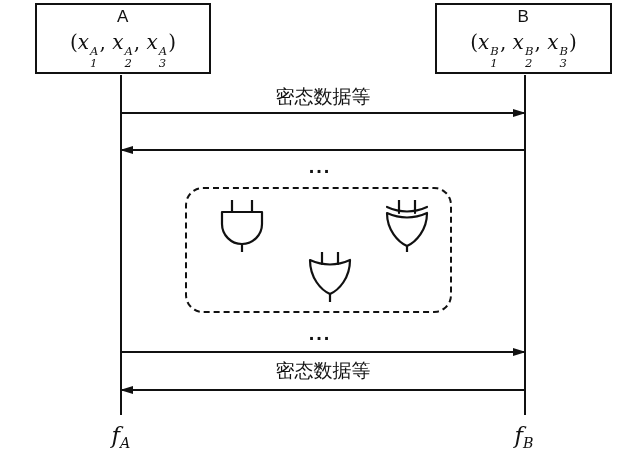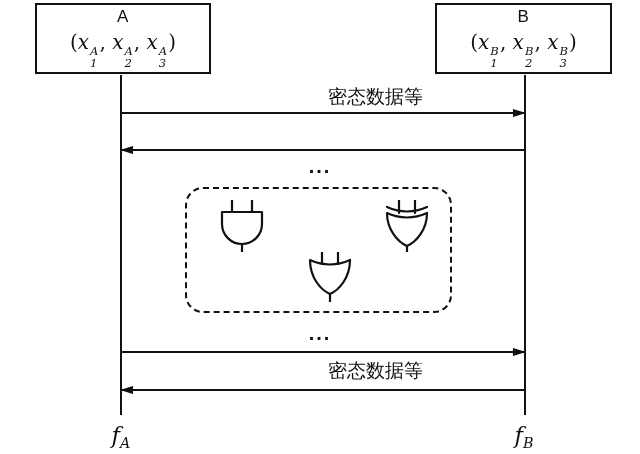--- a/index.html
+++ b/index.html
@@ -33,21 +33,21 @@
   .lifeline{position:absolute;top:75px;width:2px;height:340px;background:#111;}
   .lifeline-a{left:120px;}
   .lifeline-b{left:524px;}
   
   .arrow{position:absolute;left:121px;width:404px;height:2px;background:#111;}
   .head{position:absolute;top:50%;width:0;height:0;transform:translateY(-50%);}
   .head-right{right:-1px;border-left:13px solid #111;border-top:4.5px solid transparent;border-bottom:4.5px solid transparent;}
   .head-left{left:-1px;border-right:13px solid #111;border-top:4.5px solid transparent;border-bottom:4.5px solid transparent;}
   
   .msg-label{
-    position:absolute;left:223px;width:200px;text-align:right;
+    position:absolute;left:223px;width:200px;text-align:center;
     font-size:19px;line-height:22px;color:#111;white-space:nowrap;
   }
   .msg-label-top{top:86px;}
   .msg-label-bottom{top:360px;}
   
   .ellipsis{
     position:absolute;left:270px;width:100px;text-align:center;
     font-weight:700;font-size:20px;line-height:16px;letter-spacing:2px;color:#111;
   }
   .ellipsis-top{top:158px;}

